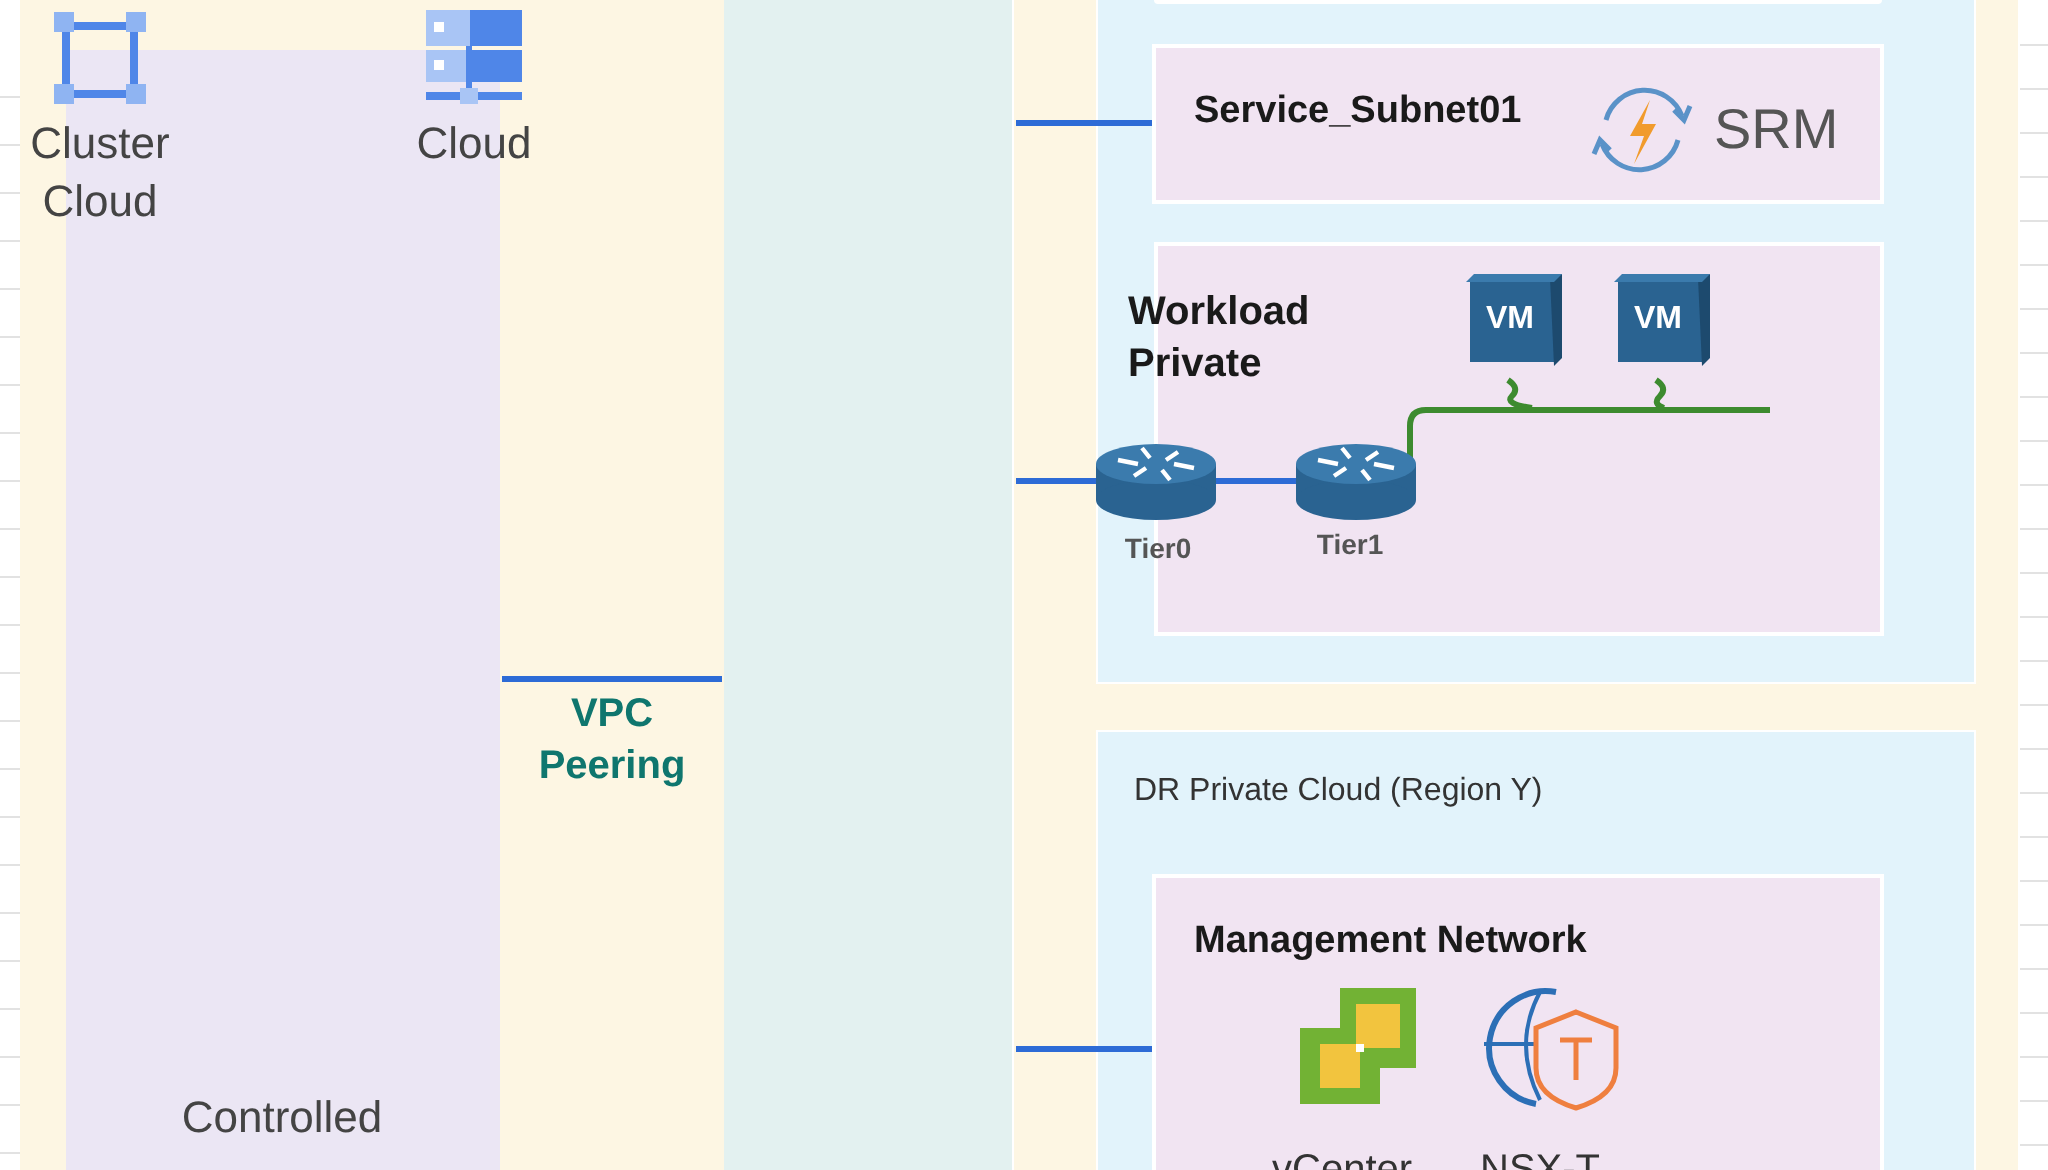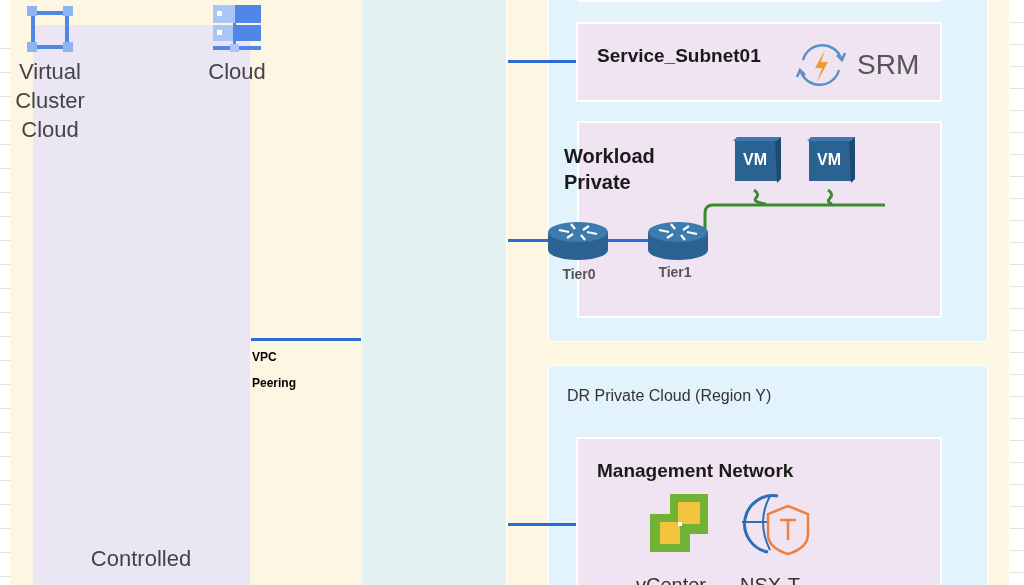--- a/index.html
+++ b/index.html
@@ -84,21 +84,20 @@
     <rect x="8" y="41" width="34" height="4" fill="#4f86e8"></rect>
     <rect x="6" y="9" width="4" height="34" fill="#4f86e8"></rect>
     <rect x="40" y="9" width="4" height="34" fill="#4f86e8"></rect>
     <rect x="2" y="2" width="10" height="10" fill="#8fb4f2"></rect>
     <rect x="38" y="2" width="10" height="10" fill="#8fb4f2"></rect>
     <rect x="2" y="38" width="10" height="10" fill="#8fb4f2"></rect>
     <rect x="38" y="38" width="10" height="10" fill="#8fb4f2"></rect>
   </svg>
 </div>
 <div class="abs label-grey" style="left:5px;top:57px;width:90px;">
-  <div>Virtual</div>
   <div>Cluster</div>
   <div>Cloud</div>
 </div>
 
 <div class="abs" style="left:211px;top:4px;width:52px;height:50px;">
   <svg width="52" height="50" viewBox="0 0 52 50">
     <rect x="2" y="1" width="22" height="18" fill="#a9c5f5"></rect>
     <rect x="24" y="1" width="26" height="18" fill="#4f86e8"></rect>
     <rect x="2" y="21" width="22" height="16" fill="#a9c5f5"></rect>
     <rect x="24" y="21" width="26" height="16" fill="#4f86e8"></rect>
@@ -111,21 +110,21 @@
 </div>
 <div class="abs label-grey" style="left:192px;top:57px;width:90px;">
   <div>Cloud</div>
 </div>
 
 <div class="abs label-grey" style="left:60px;top:544px;width:162px;">
   <div>Controlled</div>
 </div>
 
 <div class="hline" style="left:251px;top:338px;width:110px;"></div>
-<div class="abs bold" style="left:252px;top:344px;width:108px;font-size:12px;line-height:26px;color:#000000;">
+<div class="abs bold" style="left:252px;top:344px;width:108px;text-align:center;font-size:20px;line-height:26px;color:#0f766e;">
   <div>VPC</div>
   <div>Peering</div>
 </div>
 
 <div id="teal" class="abs"></div>
 
 <div id="yellow-right" class="abs"></div>
 
 <div class="bluepanel" style="left:548px;top:-2px;width:438px;height:342px;"></div>
 <div class="abs" style="left:577px;top:-4px;width:364px;height:6px;background:#fff;border-radius:2px;"></div>

